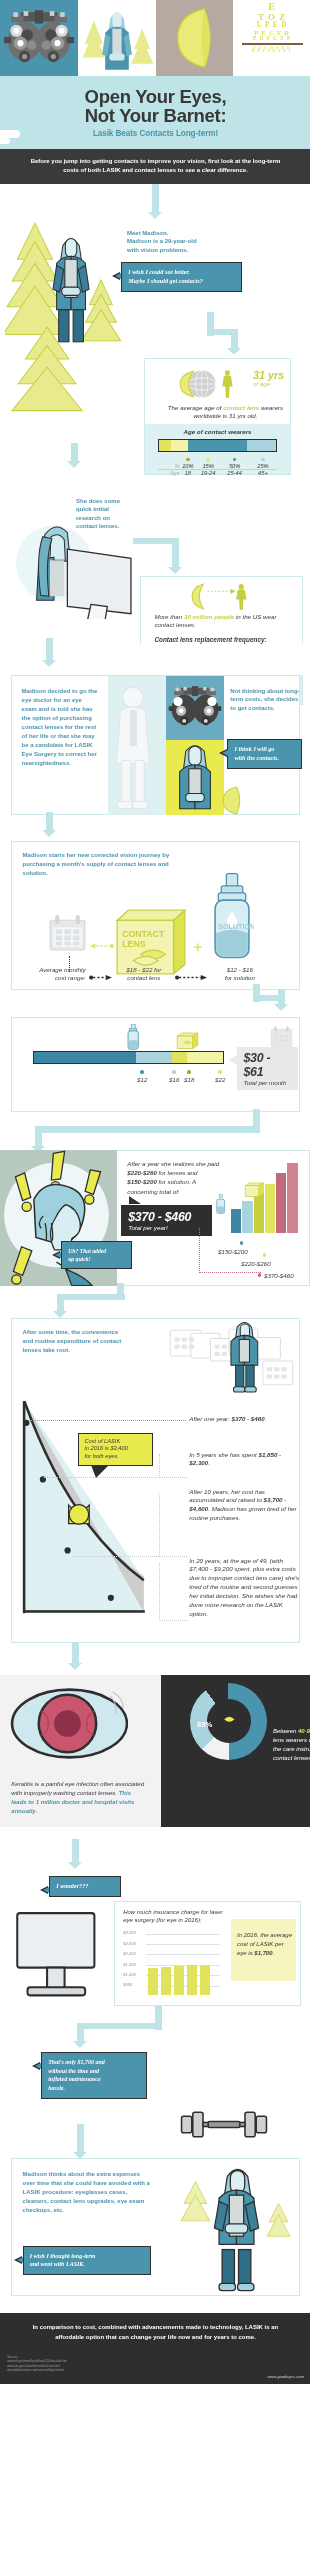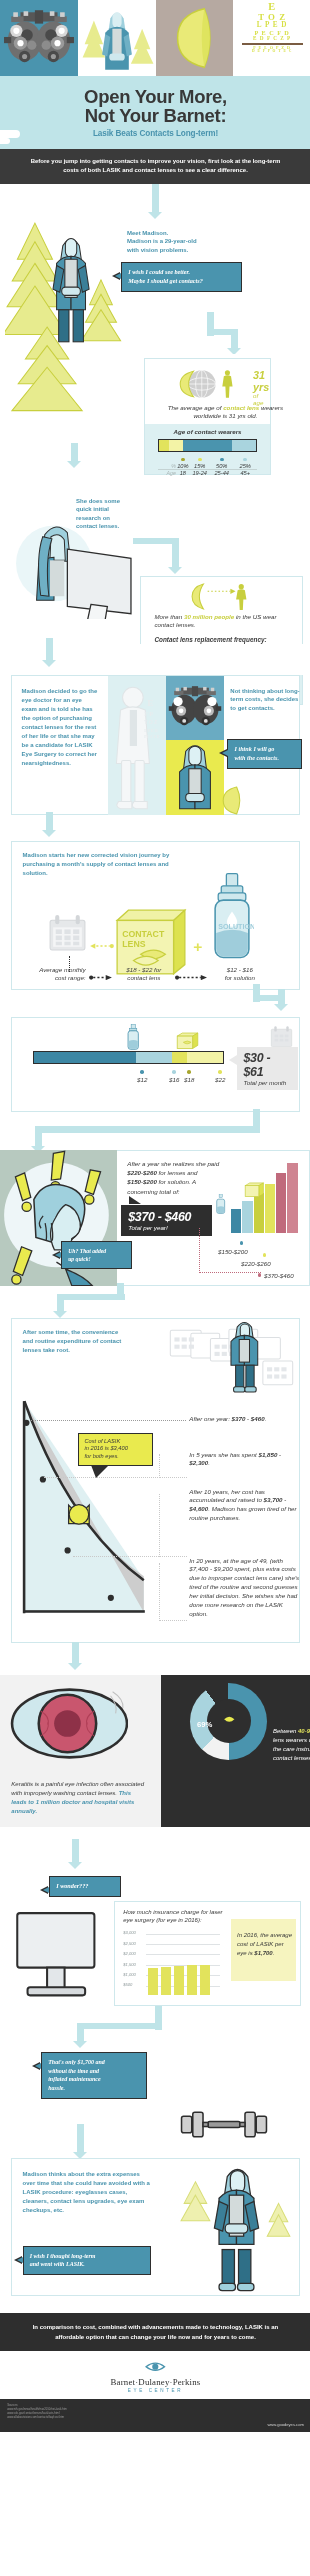--- a/index.html
+++ b/index.html
@@ -198,21 +198,21 @@
         <div>F E L O P Z D</div>
         <div>D E F P O T E C</div>
       </div>
     </div>
   </div>
 
   <div class="title-band">
     <div class="cloud" style="width:24px;height:7.7px;left:-4.1px;top:54px;"></div>
     <div class="cloud" style="width:15.5px;height:5.7px;left:-5.2px;top:62px;"></div>
     <h1>
-      <span>Open Your More,</span><br>
+      <span>Open Your Eyes,</span><br>
       <span>Not Your Barnet:</span>
     </h1>
     <h2>Lasik Beats Contacts Long-term!</h2>
   </div>
 
   <div class="intro-band">Before you jump into getting contacts to improve your vision, first look at the long-term costs of both LASIK and contact lenses to see a clear difference.</div>
 
   <div class="scene" style="height:170px;">
     <div style="position:absolute;left:-10.3px;top:-8.2px;width:103px;height:41px;">
       <div class="cloud" style="width:67px;height:26px;left:0;top:9.3px;"></div>
@@ -267,21 +267,21 @@
 
   <div class="scene" style="height:135px;">
     <svg width="98" height="96" viewBox="0 0 190 186" style="position:absolute;left:11.3px;top:-28px;">
       <g fill="#e7eb8e" stroke="#c8cf3e" stroke-width="2">
         <polygon points="70,2 112,64 28,64"></polygon>
         <polygon points="70,38 126,112 14,112"></polygon>
         <polygon points="70,80 138,164 2,164"></polygon>
       </g>
     </svg>
 
-    <div class="card" style="position:absolute;left:144px;top:4.1px;width:127px;height:117px;">
+    <div class="card" style="position:absolute;left:144px;top:4.1px;width:147px;height:117px;">
 
       <svg width="77" height="32" viewBox="0 0 150 62" style="position:absolute;left:27px;top:9.3px;">
         <circle cx="58" cy="31" r="27" fill="#cfcfcf"></circle>
         <g stroke="#fff" stroke-width="1.3" fill="none">
           <ellipse cx="58" cy="31" rx="27" ry="12"></ellipse>
             <ellipse cx="58" cy="31" rx="12" ry="27"></ellipse>
           <line x1="31" y1="31" x2="85" y2="31"></line>
             <line x1="58" y1="4" x2="58" y2="58"></line>
         </g>
         <path d="M42 6 q-19 25 0 50 q-26 -6 -26 -25 q0 -19 26 -25z" fill="#e9ea77" stroke="#c8cf3e" stroke-width="2"></path>
@@ -966,28 +966,20 @@
         <rect x="80" y="242" width="32" height="14" rx="6" fill="#9fd0dd" stroke="#2e2e2e" stroke-width="2.5"></rect>
         <rect x="116" y="242" width="32" height="14" rx="6" fill="#9fd0dd" stroke="#2e2e2e" stroke-width="2.5"></rect>
       </g>
     </svg>
   </div>
 
   <div style="height:17.5px;background:#fff;"></div>
 
   <div class="footer-band">In comparison to cost, combined with advancements made to technology, LASIK is an affordable option that can change your life now and for years to come.</div>
 
-  <div class="logo-band">
-    <svg width="20.6" height="15.5" viewBox="0 0 40 30" style="display:block;margin:0 auto 2.1px;">
-      <path d="M2 15 q18 -14 36 0 q-18 14 -36 0z" fill="none" stroke="#4a94ae" stroke-width="2.5"></path>
-      <circle cx="20" cy="15" r="6" fill="#4a94ae"></circle>
-    </svg>
-    <div class="logo-name">Barnet·Dulaney·Perkins</div>
-    <div class="logo-sub">EYE CENTER</div>
-  </div>
 
   <div class="src-band">
     <div>Sources:</div>
     <div>www.nih.gov/news/health/mar2010/nei-lasik.htm</div>
     <div>www.cdc.gov/contactlenses/fast-facts.html</div>
     <div>www.allaboutvision.com/contacts/faq/cost.htm</div>
     <div style="text-align:right;color:#cfcfcf;font-size:4.1px;margin-top:2.1px;">www.goodeyes.com</div>
   </div>
 
 </div>

